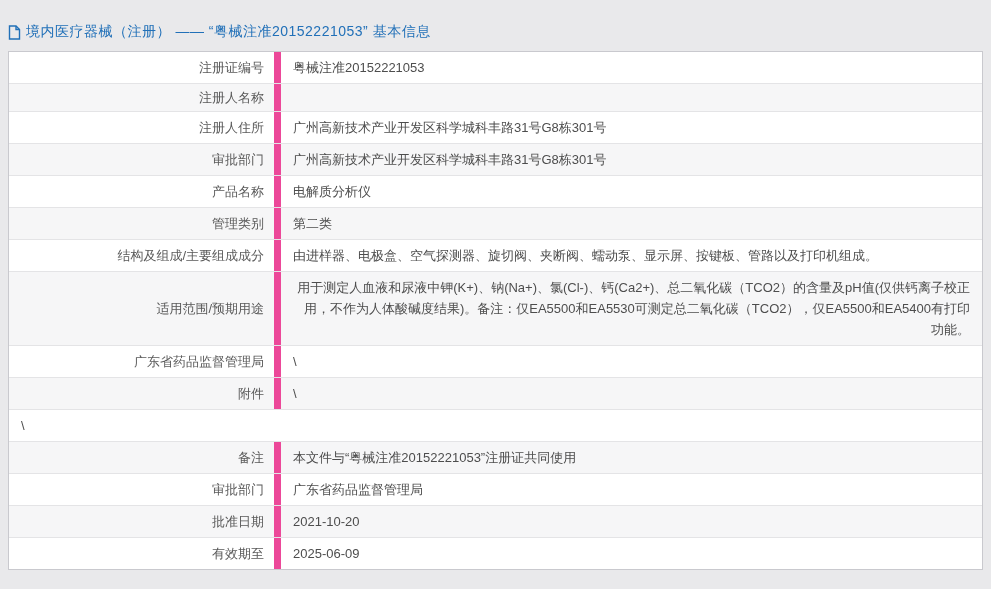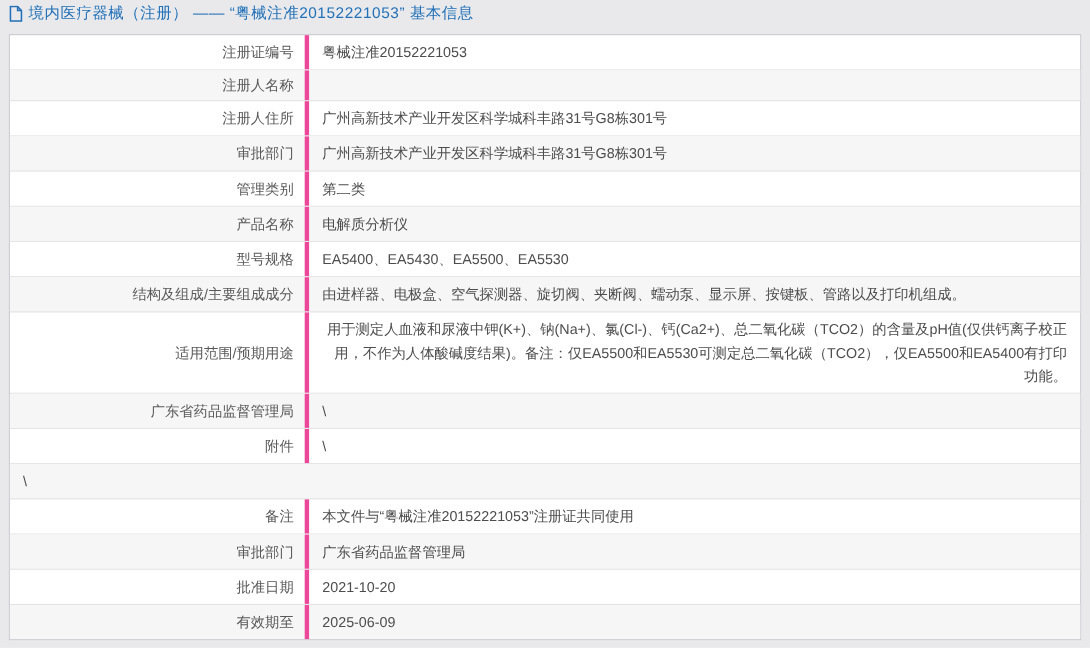--- a/index.html
+++ b/index.html
@@ -7,21 +7,21 @@
     width: 991px;
     height: 589px;
     background: #e9e9eb;
     font-family: "Liberation Sans", "DejaVu Sans", sans-serif;
     overflow: hidden;
   }
   .page-header {
     display: flex;
     align-items: center;
     gap: 5px;
-    padding: 3px 8px 10px 8px;
+    padding: 23px 8px 10px 8px;
     color: #2170b8;
     font-size: 14px;
     letter-spacing: 0.5px;
   }
   .doc-icon { display: inline-flex; flex: 0 0 auto; }
   .info-table {
     margin: 0 8px;
     background: #ffffff;
     border: 1px solid #c9c9ce;
   }
@@ -37,21 +37,21 @@
   .cell-label {
     box-sizing: border-box;
     flex: 0 0 272px;
     display: flex;
     align-items: center;
     justify-content: flex-end;
     gap: 3px;
     text-align: right;
     padding: 3px 10px 3px 8px;
     color: #595959;
-    border-right: 4px solid #ec4899;
+    border-right: 7px solid #ec4899;
   }
   .cell-value {
     flex: 1;
     display: flex;
     align-items: center;
     padding: 5px 12px;
     color: #4d4d4d;
     line-height: 21px;
   }
   .cell-value .text { display: block; text-align: right; }
@@ -79,30 +79,26 @@
   </div>
   <div class="row">
     <div class="cell-label">注册人住所</div>
     <div class="cell-value">广州高新技术产业开发区科学城科丰路31号G8栋301号</div>
   </div>
   <div class="row">
     <div class="cell-label">审批部门</div>
     <div class="cell-value">广州高新技术产业开发区科学城科丰路31号G8栋301号</div>
   </div>
   <div class="row">
-    <div class="cell-label">管理类别</div>
-    <div class="cell-value">第二类</div>
-  </div>
-  <div class="row">
     <div class="cell-label">产品名称</div>
     <div class="cell-value">电解质分析仪</div>
   </div>
   <div class="row">
-    <div class="cell-label">型号规格</div>
-    <div class="cell-value">EA5400、EA5430、EA5500、EA5530</div>
+    <div class="cell-label">管理类别</div>
+    <div class="cell-value">第二类</div>
   </div>
   <div class="row">
     <div class="cell-label">结构及组成/主要组成成分</div>
     <div class="cell-value">由进样器、电极盒、空气探测器、旋切阀、夹断阀、蠕动泵、显示屏、按键板、管路以及打印机组成。</div>
   </div>
   <div class="row">
     <div class="cell-label">适用范围/预期用途</div>
     <div class="cell-value">
         <span class="text">用于测定人血液和尿液中钾(K+)、钠(Na+)、氯(Cl-)、钙(Ca2+)、总二氧化碳（TCO2）的含量及pH值(仅供钙离子校正用，不作为人体酸碱度结果)。备注：仅EA5500和EA5530可测定总二氧化碳（TCO2），仅EA5500和EA5400有打印功能。</span>
       </div>

